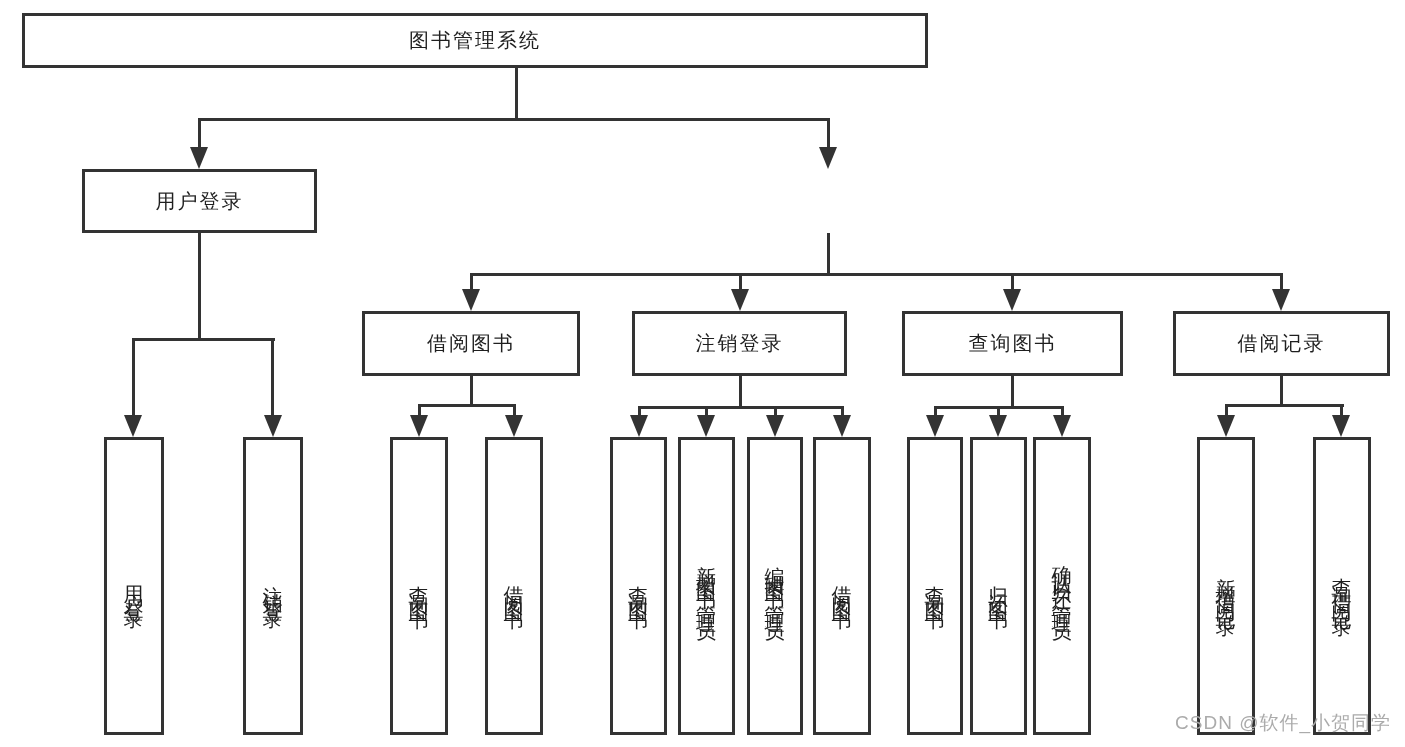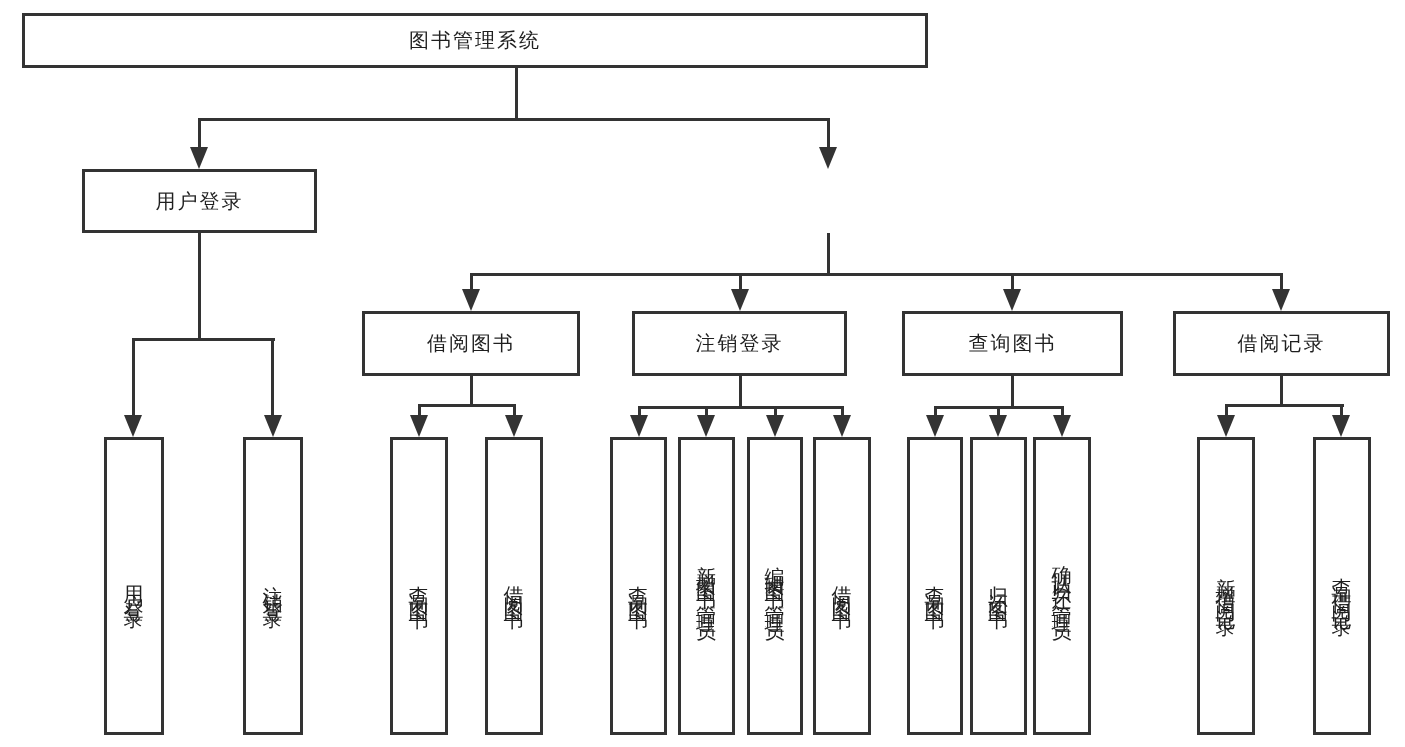--- a/index.html
+++ b/index.html
@@ -114,14 +114,15 @@
   <div class="vl" style="left:1280px;top:376px;height:28px"></div>
   <div class="hl" style="left:1225px;top:404px;width:119px"></div>
   <div class="vl" style="left:1225px;top:404px;height:12px"></div>
   <div class="arr" style="left:1217px;top:415px"></div>
   <div class="vl" style="left:1340px;top:404px;height:12px"></div>
   <div class="arr" style="left:1332px;top:415px"></div>
 
   <div class="box vbox" style="left:1197px;top:437px;width:58px;height:298px">新增借阅记录</div>
   <div class="box vbox" style="left:1313px;top:437px;width:58px;height:298px">查询借阅记录</div>
 
+  <div class="wm">CSDN @软件_小贺同学</div>
 
 </div>
 
 </body></html>

